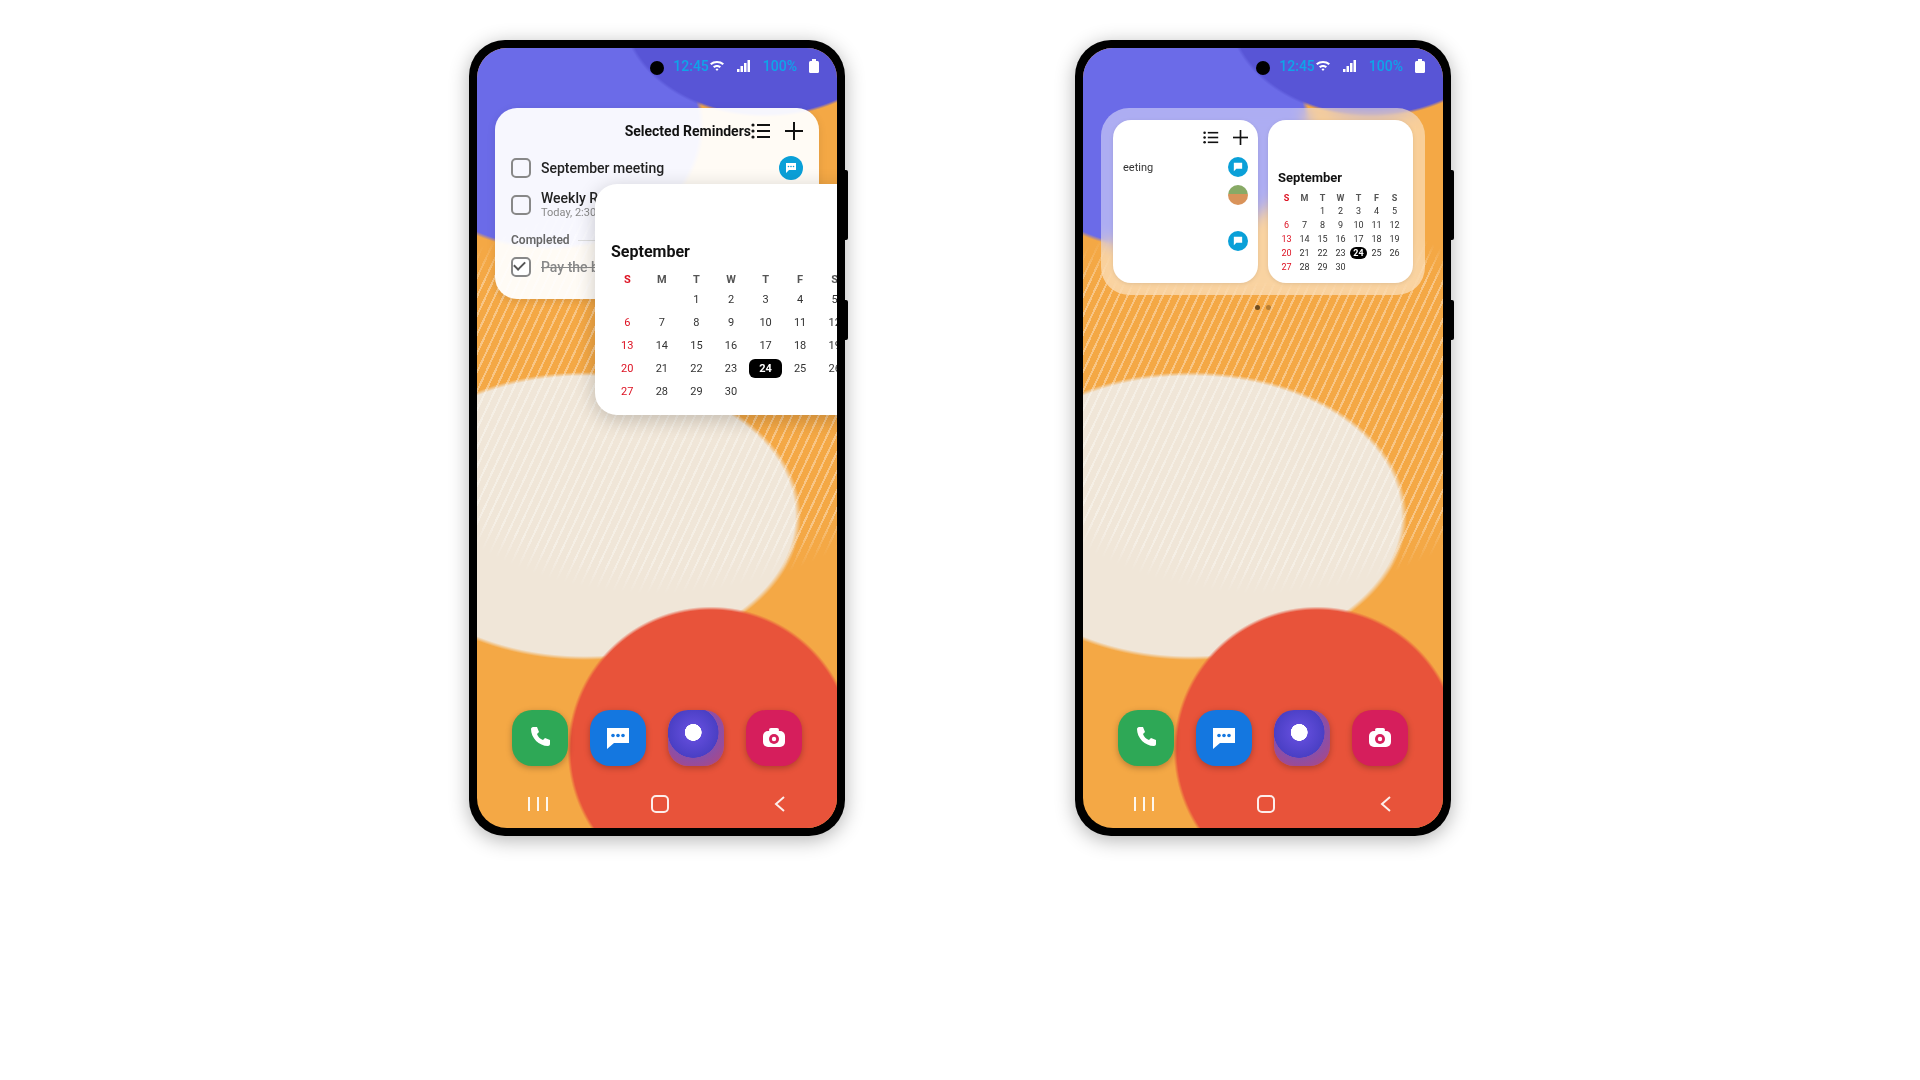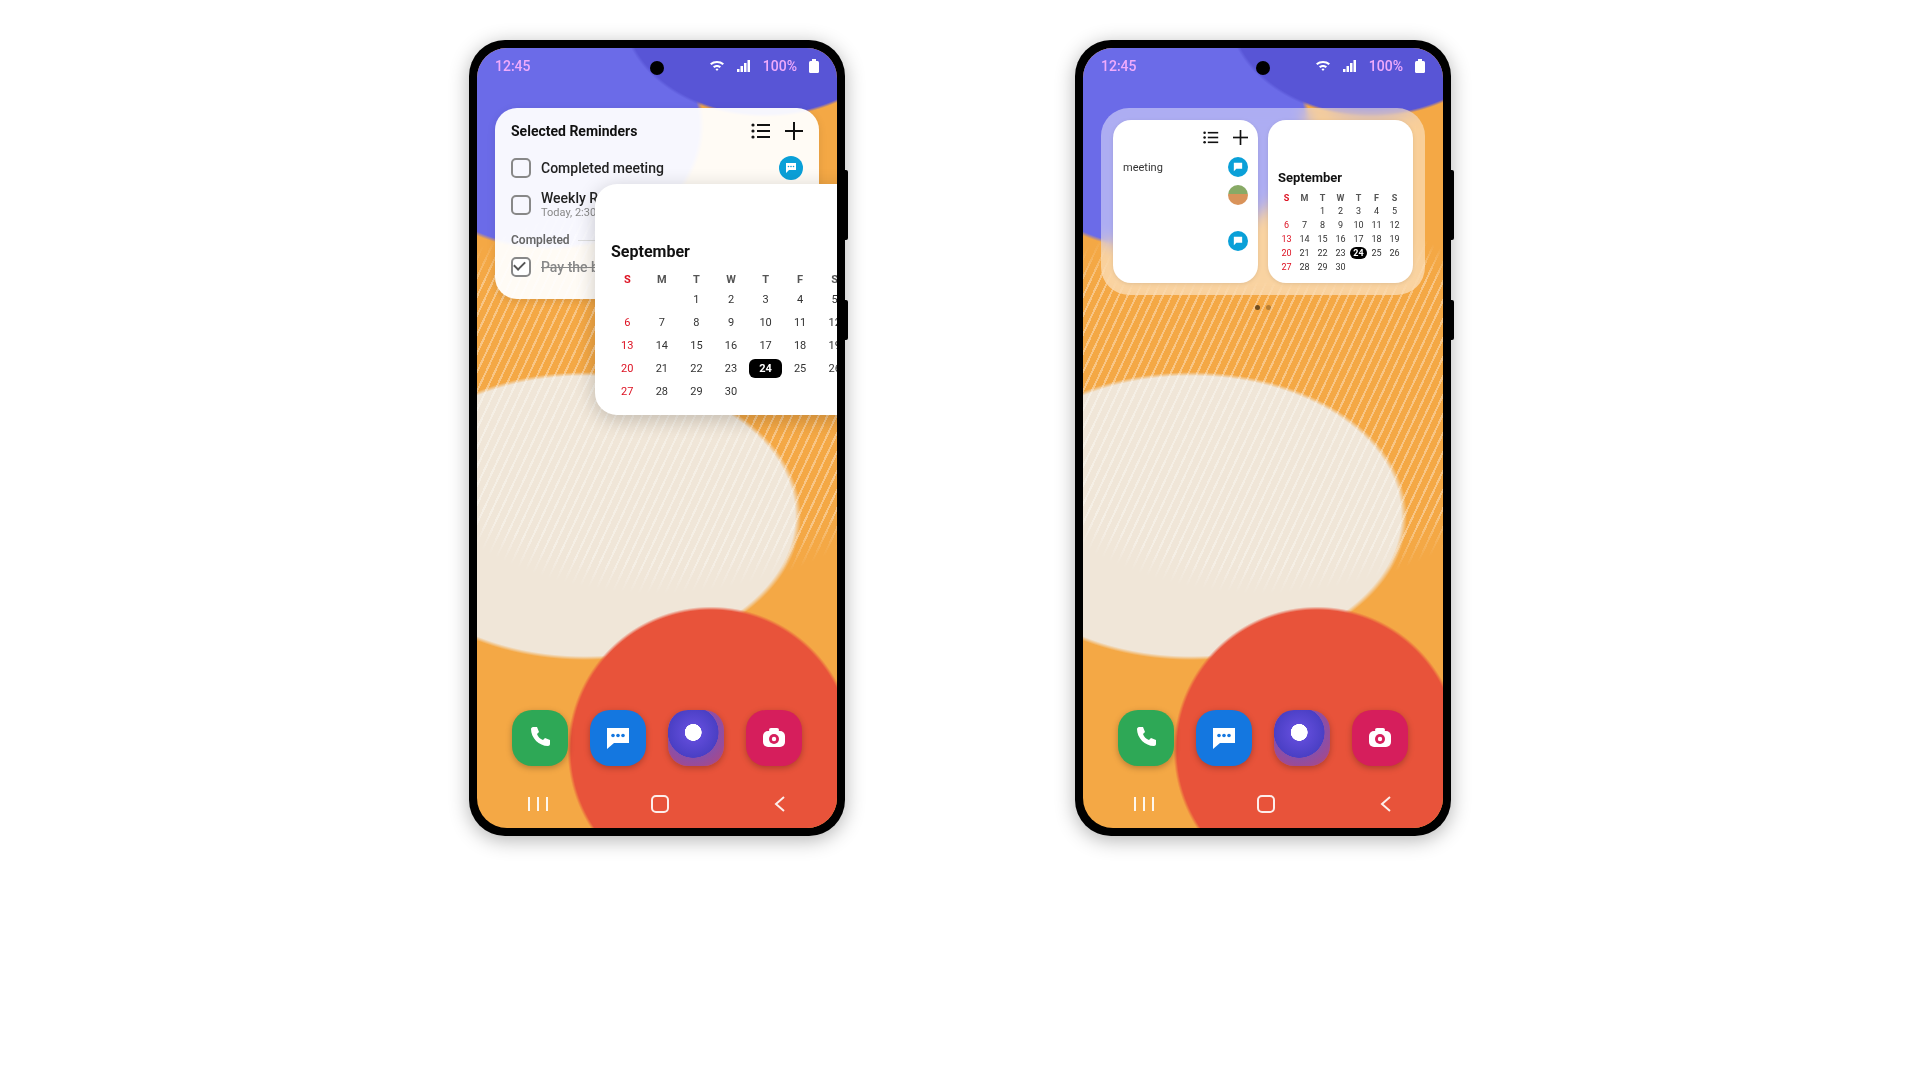--- a/index.html
+++ b/index.html
@@ -15,27 +15,27 @@
   radial-gradient(ellipse 350px 350px at 65% 90%, #e8533a 0%, #e8533a 40%, transparent 41%),
   radial-gradient(ellipse 600px 400px at 30% 60%, #f0e6d8 0%, #f0e6d8 35%, transparent 36%),
   linear-gradient(180deg,#f4a845 0%,#f4a845 100%);
 }
 .wallpaper::before{content:"";position:absolute;inset:0;background:
   repeating-linear-gradient(115deg, rgba(255,255,255,0.35) 0px, rgba(255,255,255,0.35) 2px, transparent 2px, transparent 8px);
   mask:radial-gradient(ellipse 400px 280px at 50% 45%, #000 0%, #000 60%, transparent 70%);
   -webkit-mask:radial-gradient(ellipse 400px 280px at 50% 45%, #000 0%, #000 60%, transparent 70%);
 }
 .camera{position:absolute;top:13px;left:50%;transform:translateX(-50%);width:14px;height:14px;background:#000;border-radius:50%;z-index:50;}
-.statusbar{position:absolute;top:0;left:0;right:0;height:36px;display:flex;align-items:center;justify-content:space-between;padding:0 18px;color:#f0abfc;font-size:14px;font-weight:500;z-index:40;}
+.statusbar{position:absolute;top:0;left:0;right:0;height:36px;display:flex;align-items:center;justify-content:flex-end;padding:0 18px;color:#0ea5e9;font-size:14px;font-weight:500;z-index:40;}
 .status-right{display:flex;align-items:center;gap:12px;}
 .widget-area{position:absolute;top:60px;left:18px;right:18px;z-index:30;}
 
 
 .reminders{background:rgba(255,255,255,0.95);border-radius:22px;padding:14px 16px 16px;box-shadow:0 2px 8px rgba(0,0,0,0.1);}
-.rem-head{display:flex;align-items:center;justify-content:space-between;margin-bottom:12px;}
+.rem-head{display:flex;align-items:center;justify-content:flex-end;margin-bottom:12px;}
 .rem-title{font-size:14px;font-weight:700;color:#111;}
 .rem-ic{display:flex;gap:14px;align-items:center;}
 .rem-item{display:flex;align-items:center;gap:10px;padding:6px 0;position:relative;}
 .chk{width:16px;height:16px;border:2px solid #888;border-radius:5px;flex:none;}
 .chk.done{border-color:#888;background:#fff;position:relative;}
 .chk.done::after{content:"";position:absolute;left:3px;top:0px;width:5px;height:9px;border:solid #555;border-width:0 2px 2px 0;transform:rotate(45deg);}
 .rem-txt{font-size:14px;color:#222;font-weight:500;}
 .rem-sub{font-size:11px;color:#888;}
 .strike{text-decoration:line-through;color:#888;}
 .msg-bubble{position:absolute;right:0;width:24px;height:24px;background:#0aa0d8;border-radius:50%;display:flex;align-items:center;justify-content:center;}
@@ -124,21 +124,21 @@
                   <rect x="6" y="13" width="13" height="2" fill="#111"></rect>
                 </svg>
               <svg width="18" height="18" viewBox="0 0 18 18">
                   <rect x="8" y="0" width="2" height="18" fill="#111"></rect>
                   <rect x="0" y="8" width="18" height="2" fill="#111"></rect>
                 </svg>
             </div>
           </div>
           <div class="rem-item">
             <div class="chk"></div>
-            <span class="rem-txt">Completed meeting</span>
+            <span class="rem-txt">September meeting</span>
             <div class="msg-bubble">
               <svg width="12" height="12" viewBox="0 0 12 12">
                   <path d="M1 1h10v7H4l-3 3V1z" fill="#fff"></path>
                   <circle cx="3.5" cy="4.5" r="0.8" fill="#0aa0d8"></circle>
                   <circle cx="6" cy="4.5" r="0.8" fill="#0aa0d8"></circle>
                   <circle cx="8.5" cy="4.5" r="0.8" fill="#0aa0d8"></circle>
                 </svg>
             </div>
           </div>
           <div class="rem-item">
@@ -290,21 +290,21 @@
                   <rect x="6" y="7" width="13" height="2" fill="#111"></rect>
                   <circle cx="2" cy="14" r="1.6" fill="#111"></circle>
                   <rect x="6" y="13" width="13" height="2" fill="#111"></rect>
                 </svg>
               <svg width="15" height="15" viewBox="0 0 18 18">
                   <rect x="8" y="0" width="2" height="18" fill="#111"></rect>
                   <rect x="0" y="8" width="18" height="2" fill="#111"></rect>
                 </svg>
             </div>
             <div class="mini-item">
-              <span class="mini-txt">meeting</span>
+              <span class="mini-txt">eeting</span>
               <div class="mini-bubble">
                   <svg width="10" height="10" viewBox="0 0 12 12">
                     <path d="M1 1h10v7H4l-3 3V1z" fill="#fff"></path>
                   </svg>
                 </div>
             </div>
             <div class="mini-item">
               <span></span>
                 <div class="mini-img"></div>
             </div>

